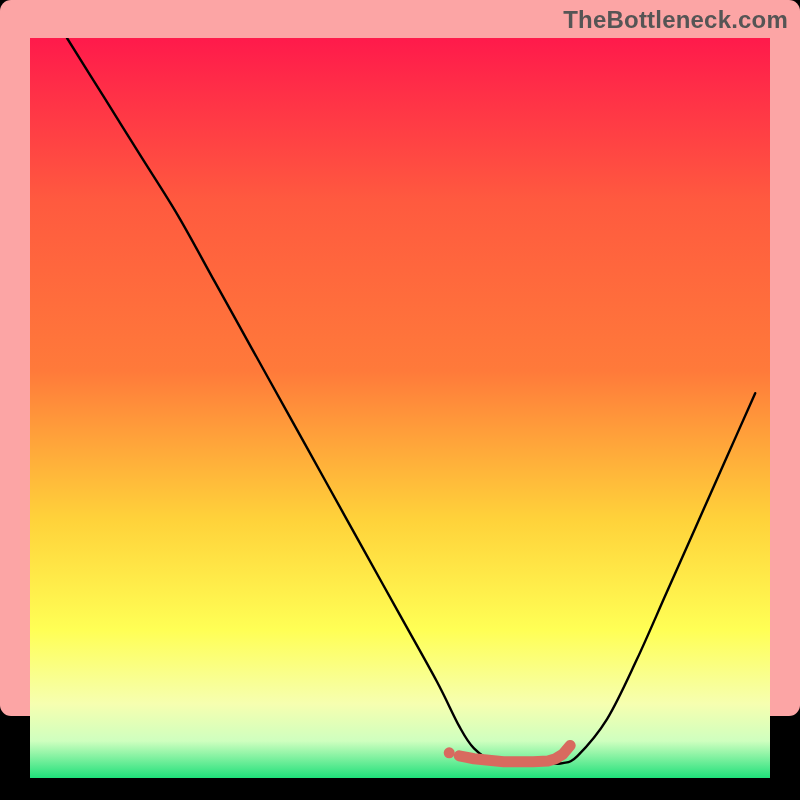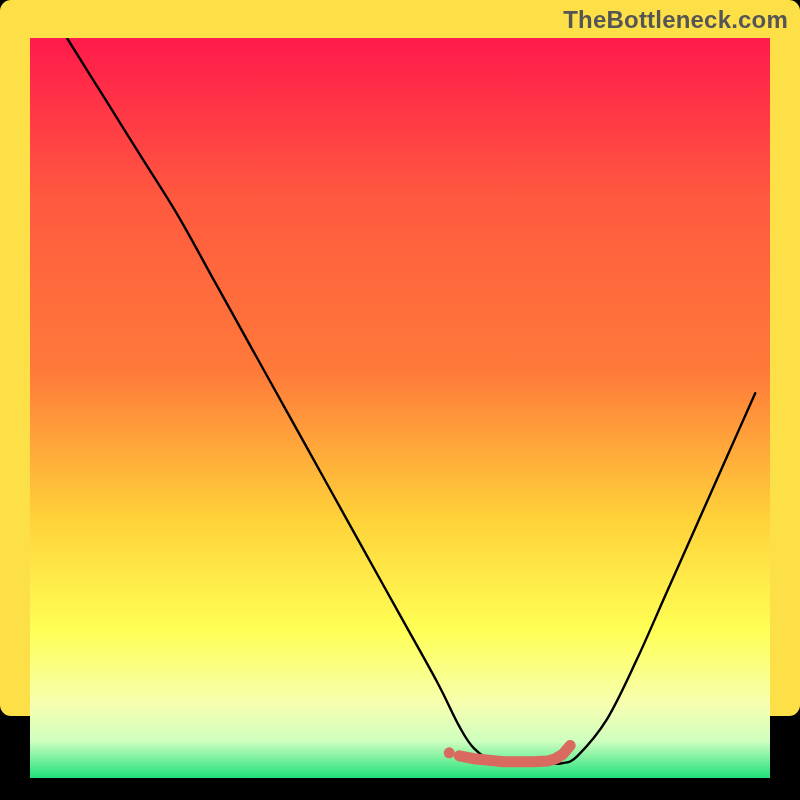--- a/index.html
+++ b/index.html
@@ -1,17 +1,17 @@
 <!DOCTYPE html>
 <html><head>
 <meta charset="utf-8">
 <style>
   * { margin: 0; padding: 0; box-sizing: border-box; }
   html, body { width: 800px; height: 800px; overflow: hidden; background: #000; }
-  .stage { position: relative; width: 800px; height: 716px; background: #fde047; border-radius: 11px; }
+  .stage { position: relative; width: 800px; height: 716px; background: #fca5a5; border-radius: 11px; }
   .watermark {
     position: absolute;
     top: 6px;
     right: 12px;
     font-family: Arial, Helvetica, sans-serif;
     font-size: 24px;
     font-weight: 600;
     color: #555;
     letter-spacing: 0.2px;
     user-select: none;

